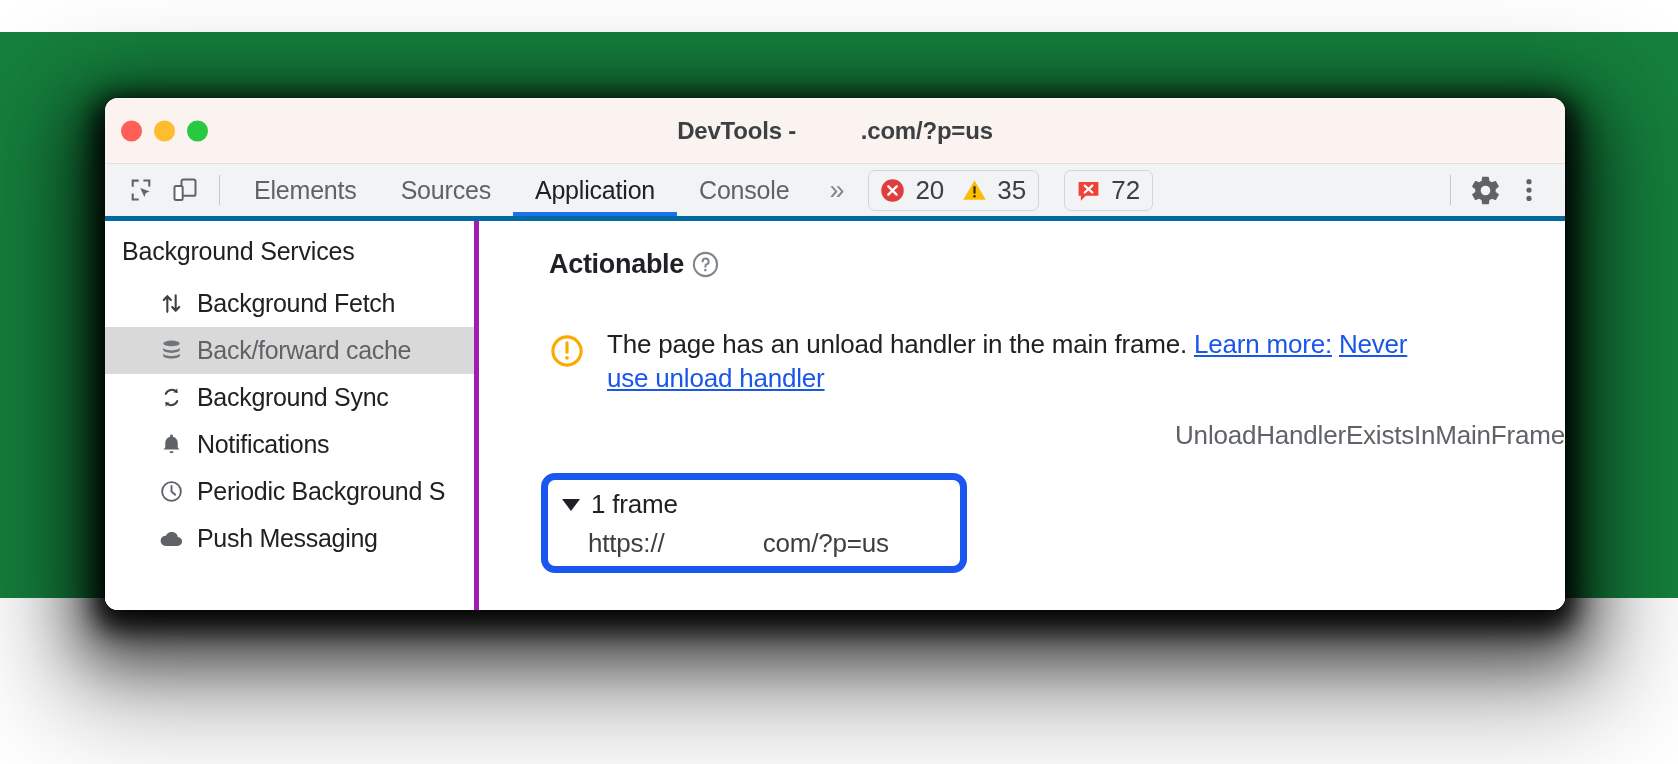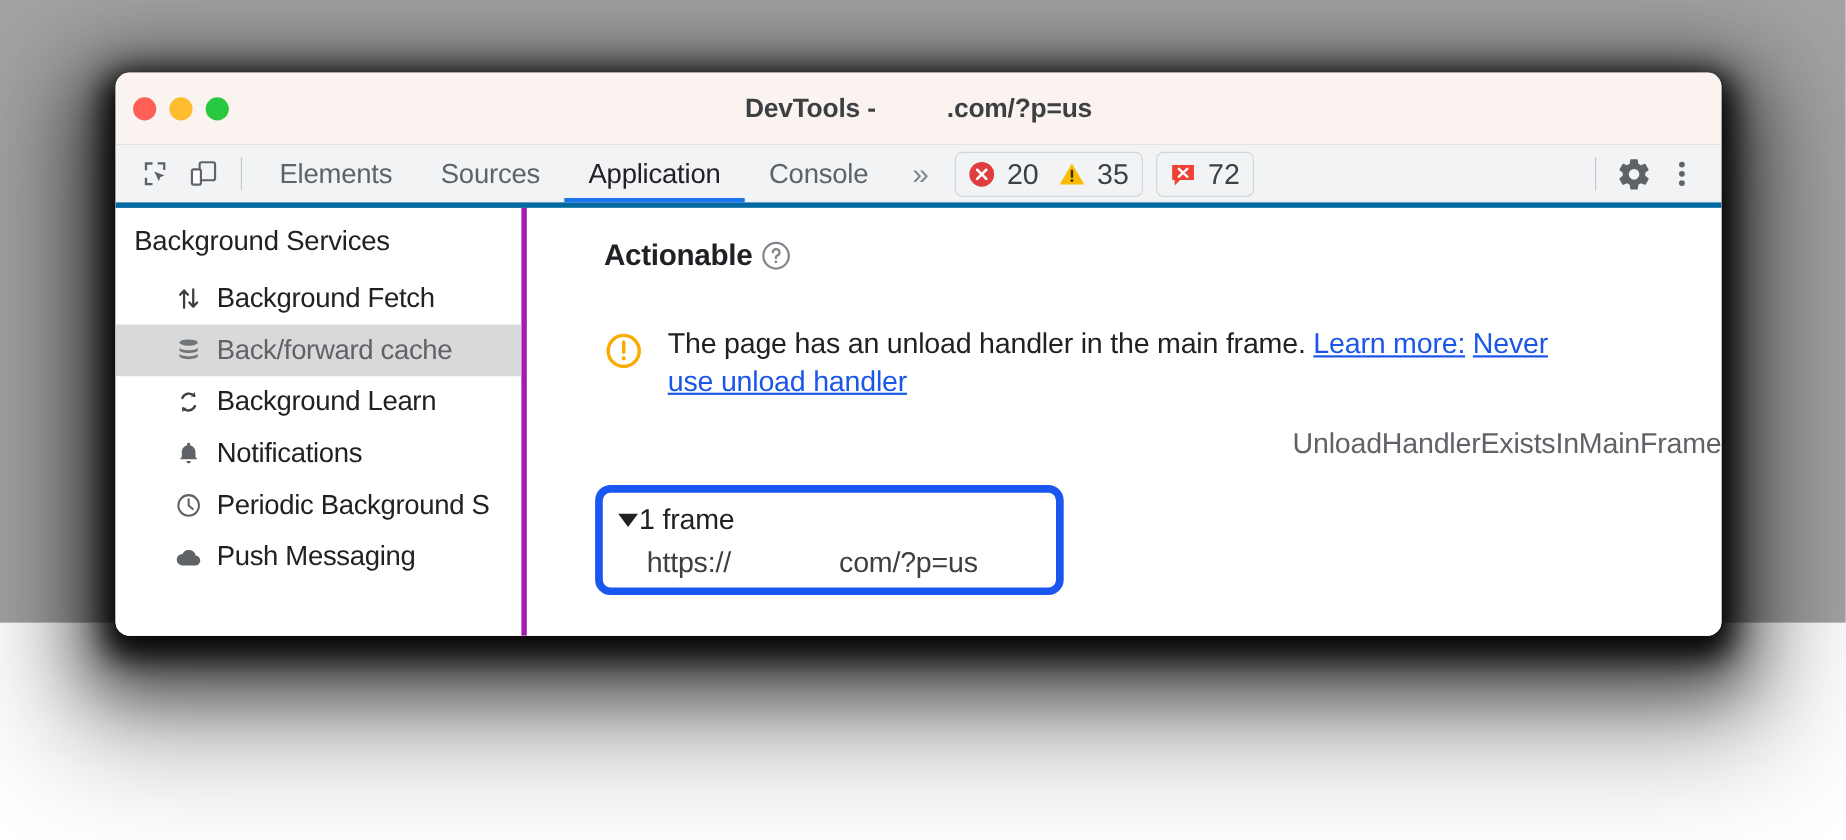--- a/index.html
+++ b/index.html
@@ -9,21 +9,22 @@
     width: 1678px;
     height: 764px;
     overflow: hidden;
     font-family: "Liberation Sans", sans-serif;
   }
 
   #stage {
     position: relative;
     width: 1678px;
     height: 566px;
-    background: #a3a3a3;
+    background: #15803d;
+    margin-top: 32px;
   }
 
   
   .devtools-window {
     position: absolute;
     left: 105px;
     top: 66px;
     width: 1460px;
     height: 512px;
     border-radius: 13px;
@@ -134,21 +135,21 @@
     justify-content: center;
     padding: 0 18px;
     font-size: 27px;
     color: #80868b;
     cursor: default;
   }
 
   .badge-group {
     display: flex;
     align-items: flex-start;
-    gap: 12px;
+    gap: 25px;
     margin-left: 6px;
   }
   .badge {
     display: flex;
     align-items: center;
     gap: 9px;
     border: 1px solid #d2d5d8;
     border-radius: 7px;
     padding: 6px 12px 6px 10px;
     background: #f1f3f4;
@@ -274,21 +275,21 @@
     border-radius: 14px;
     box-sizing: border-box;
     background: #ffffff;
   }
   .frames-inner {
     padding: 9px 0 0 14px;
   }
   .frame-toggle-row {
     display: flex;
     align-items: center;
-    gap: 1px;
+    gap: 11px;
     font-size: 26px;
     color: #202124;
     cursor: default;
     letter-spacing: -0.2px;
   }
   .caret {
     width: 0; height: 0;
     border-left: 9px solid transparent;
     border-right: 9px solid transparent;
     border-top: 12px solid #202124;
@@ -422,21 +423,21 @@
 
         <div class="side-item">
           <span class="side-icon">
             <svg width="25" height="25" viewBox="0 0 24 24">
               <path d="M6.5 8.5A6.4 6.4 0 0 1 17 6.6" stroke="#3c4043" stroke-width="2" fill="none" stroke-linecap="round"></path>
               <path d="M17.5 15.5A6.4 6.4 0 0 1 7 17.4" stroke="#3c4043" stroke-width="2" fill="none" stroke-linecap="round"></path>
               <path d="M17.6 3.2v3.9h-3.9z" fill="#3c4043"></path>
               <path d="M6.4 20.8v-3.9h3.9z" fill="#3c4043"></path>
             </svg>
           </span>
-          <span>Background Learn</span>
+          <span>Background Sync</span>
         </div>
 
         <div class="side-item">
           <span class="side-icon">
             <svg width="25" height="25" viewBox="0 0 24 24">
               <path d="M12 2.4c-.8 0-1.4.6-1.4 1.4v.7C7.9 5.2 6 7.6 6 10.5v4.3l-1.6 2.1h15.2L18 14.8v-4.3c0-2.9-1.9-5.3-4.6-6v-.7c0-.8-.6-1.4-1.4-1.4z" fill="#5f6368"></path>
               <path d="M10 18.4a2 2 0 0 0 4 0z" fill="#5f6368"></path>
             </svg>
           </span>
           <span>Notifications</span>

